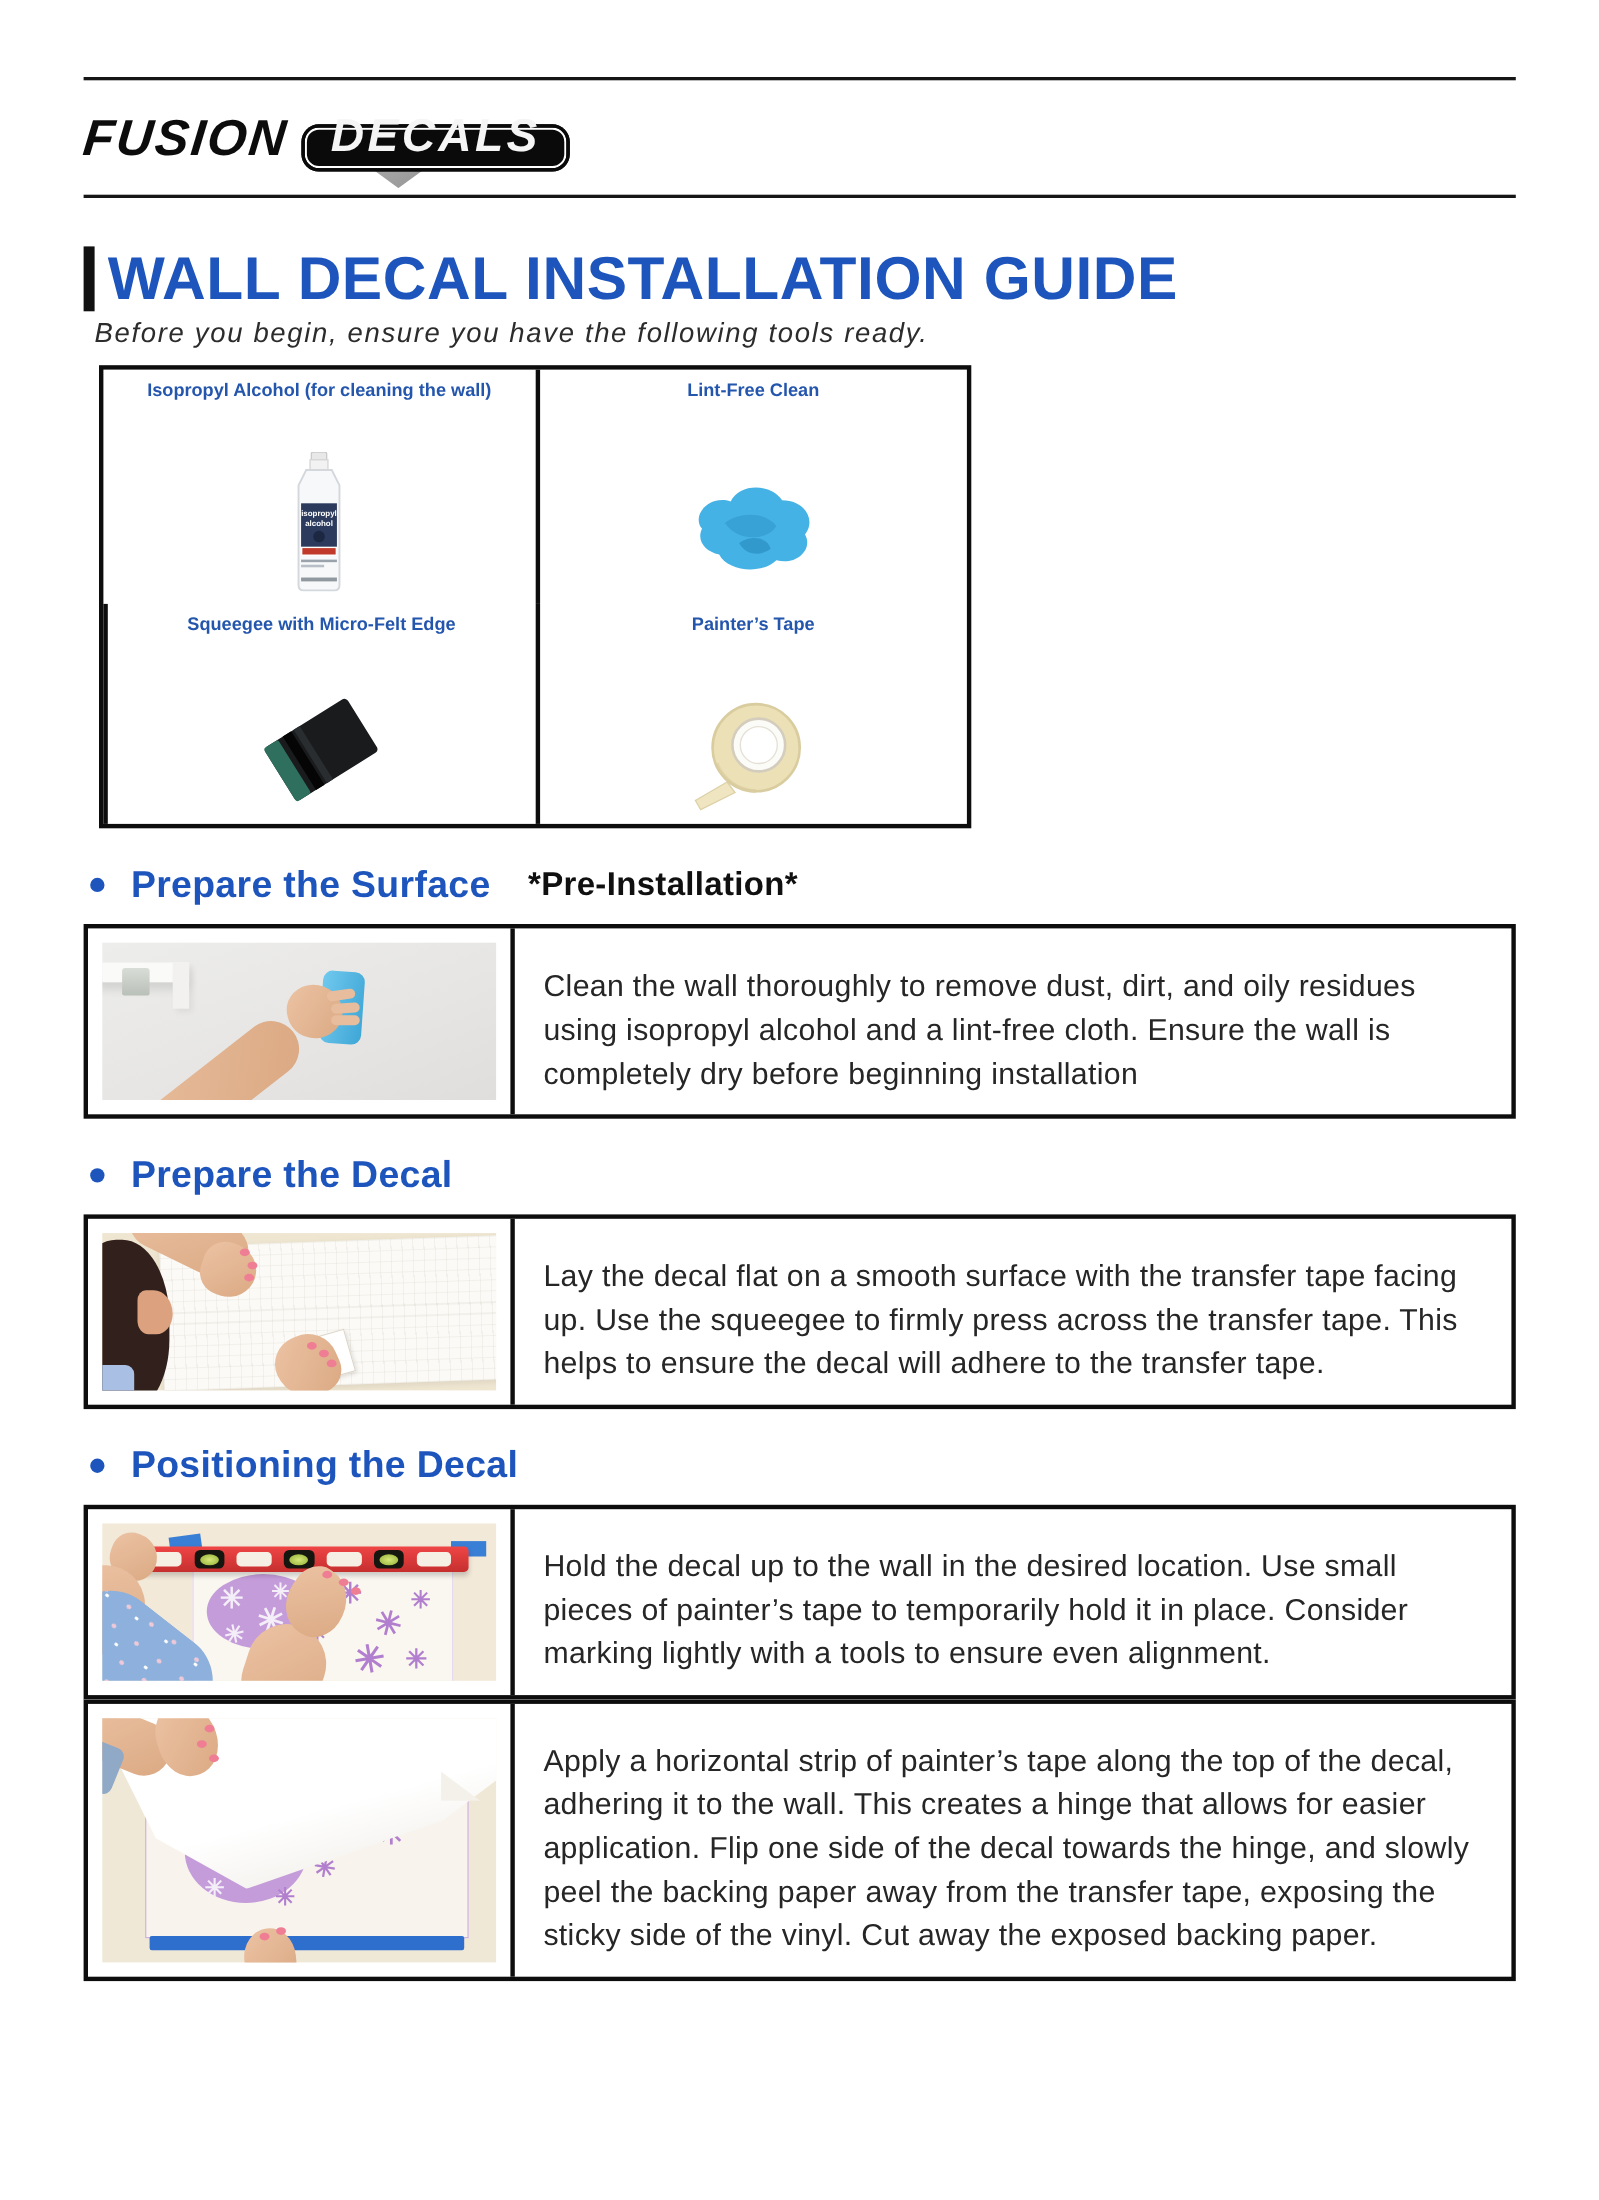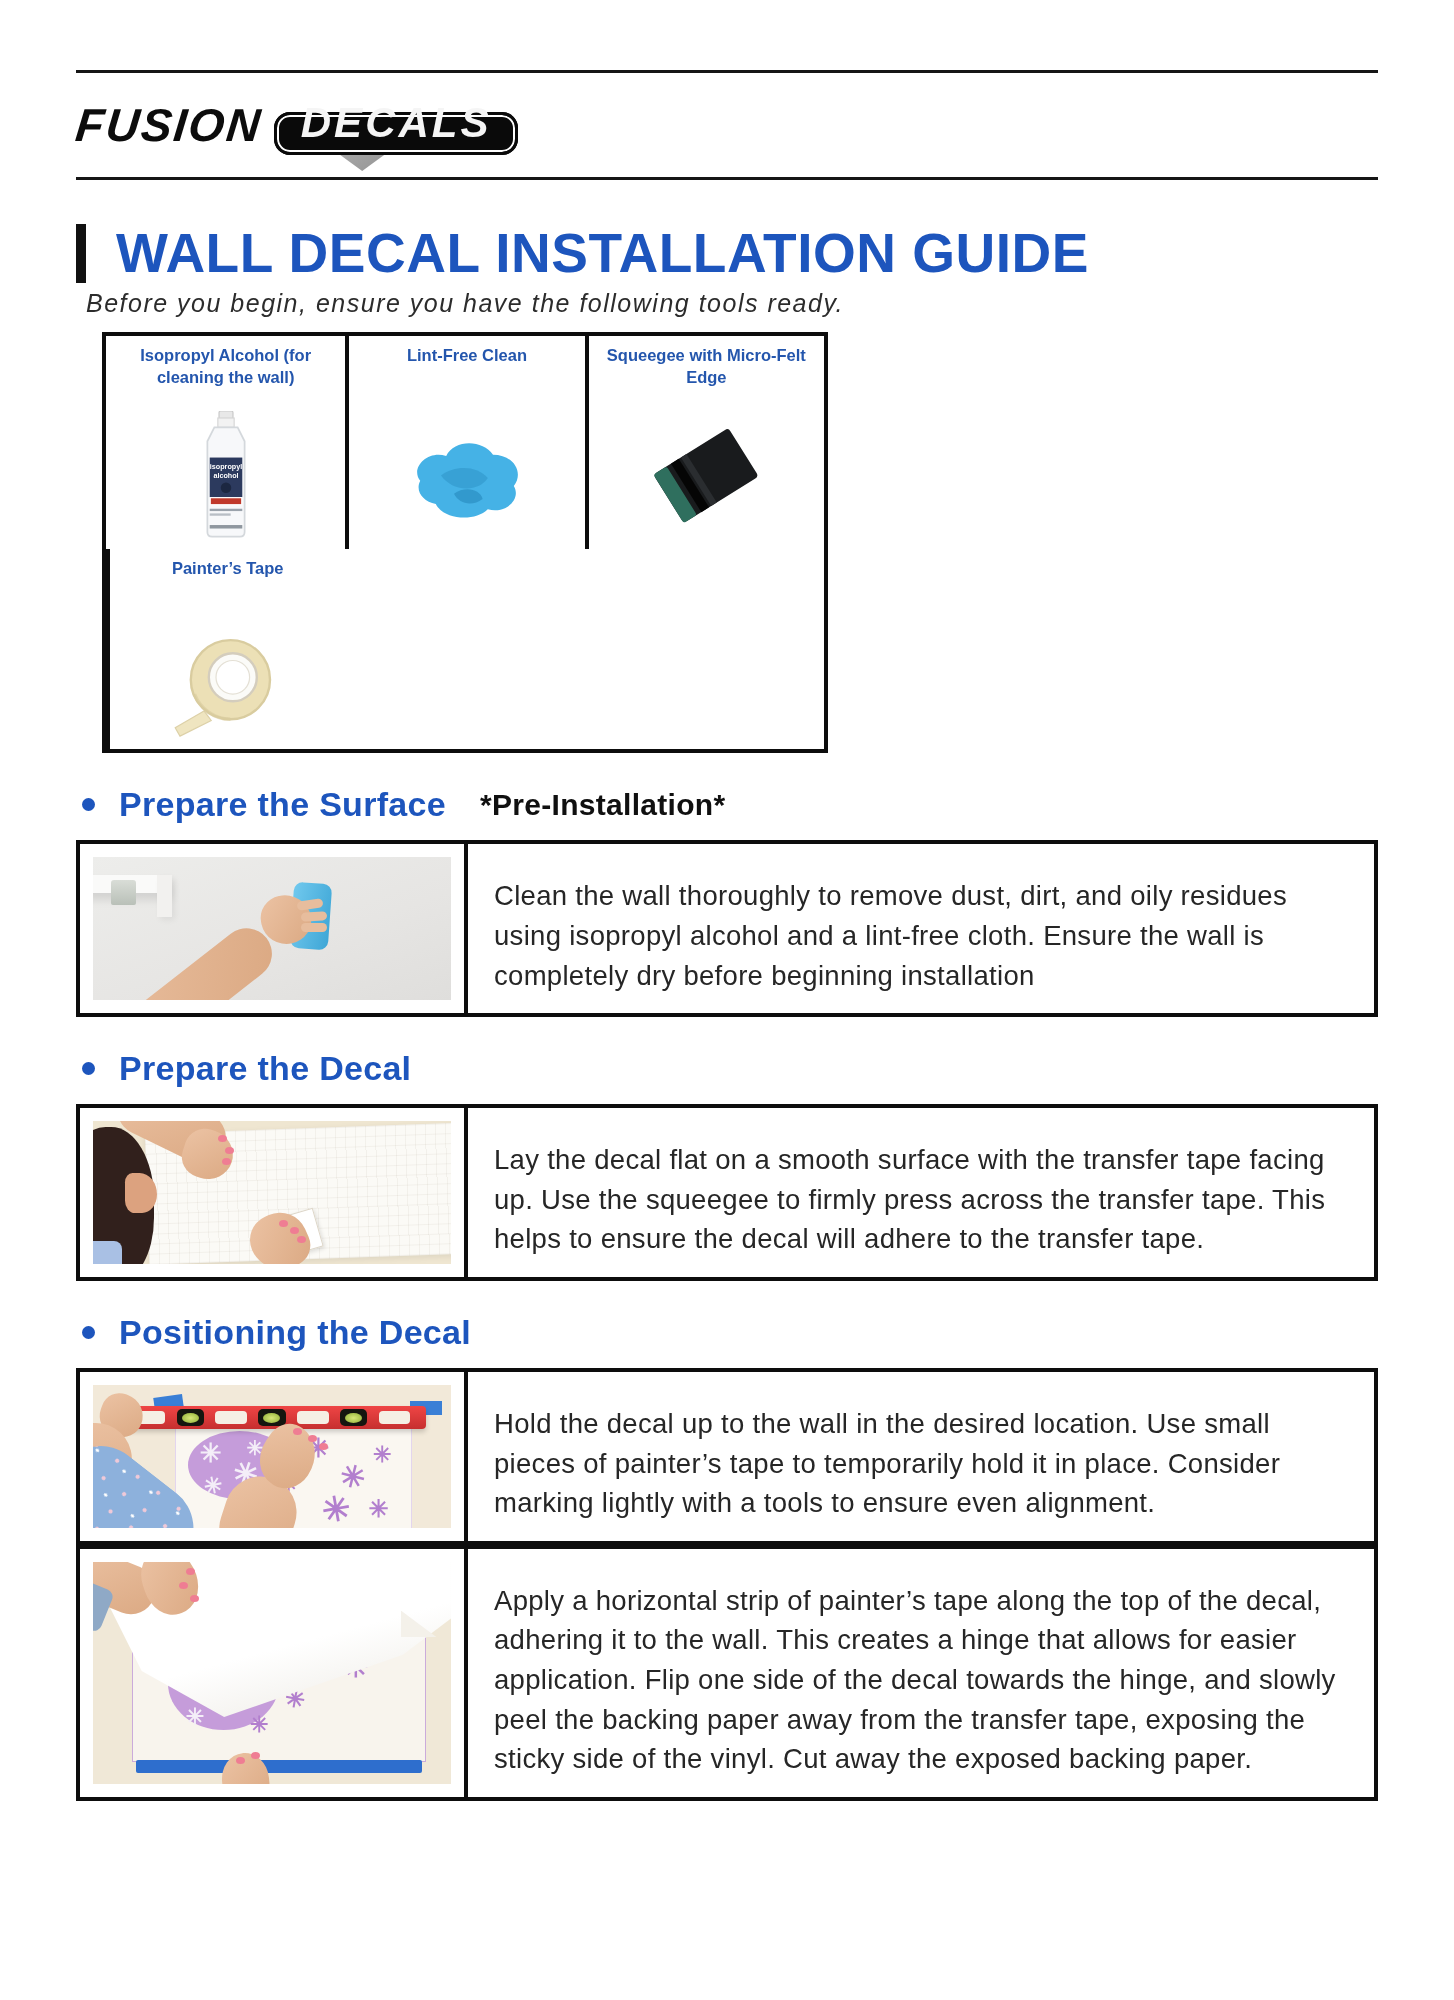--- a/index.html
+++ b/index.html
@@ -29,33 +29,33 @@
     position: relative; background: #0a0a0a; border-radius: 16px;
     padding: 8px 24px 12px; transform: skewX(-8deg);
     border: 3px solid #0a0a0a; box-shadow: 0 0 0 2px #fff inset;
   }
   .badge-text {
     color: #f5f5f5; font-size: 42px; font-weight: bold; font-style: italic;
     letter-spacing: 3px;
   }
 
   
-  .title-row { display: flex; align-items: stretch; margin-top: 44px; gap: 18px; }
+  .title-row { display: flex; align-items: stretch; margin-top: 44px; }
   .title-bar { width: 10px; background: #111; margin-right: 12px; }
   .doc-title {
     font-size: 55px; font-weight: bold; color: #1d55bd;
     letter-spacing: 0.5px; line-height: 1.08;
   }
 
   
   .materials-heading { margin-top: 28px; font-size: 25px; font-weight: bold; color: #141414; padding-left: 10px; }
   .materials-sub { margin-top: 6px; font-size: 25px; font-style: italic; letter-spacing: 1.5px; color: #2c2c2c; padding-left: 10px; }
   .materials-table {
-    margin-top: 14px; margin-left: 26px; width: 726px;
-    border: 4px solid #0d0d0d; display: grid; grid-template-columns: repeat(3, 1fr);
+    margin-top: 14px; margin-left: 14px; width: 793px;
+    border: 4px solid #0d0d0d; display: grid; grid-template-columns: repeat(2, 1fr);
     background: #fff;
   }
   .mat-cell { border-left: 4px solid #0d0d0d; padding: 9px 6px 10px; display: flex; flex-direction: column; align-items: center; min-height: 198px; }
   .mat-cell:first-child { border-left: none; }
   .mat-label {
     color: #2456ad; font-weight: bold; font-size: 16.5px; line-height: 1.3;
     text-align: center; min-height: 66px;
   }
   .mat-img { flex: 1; width: 100%; display: flex; align-items: center; justify-content: center; }
 

